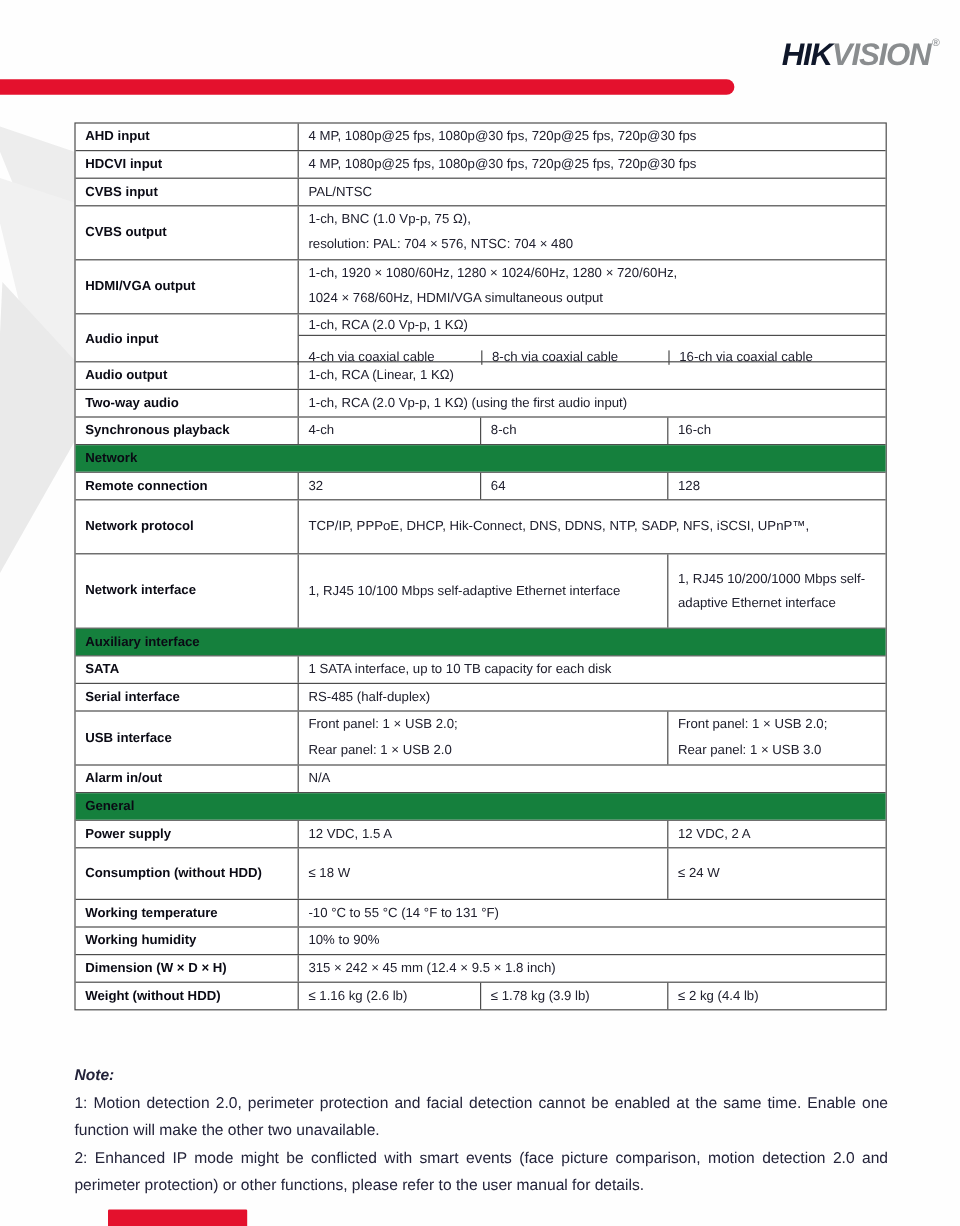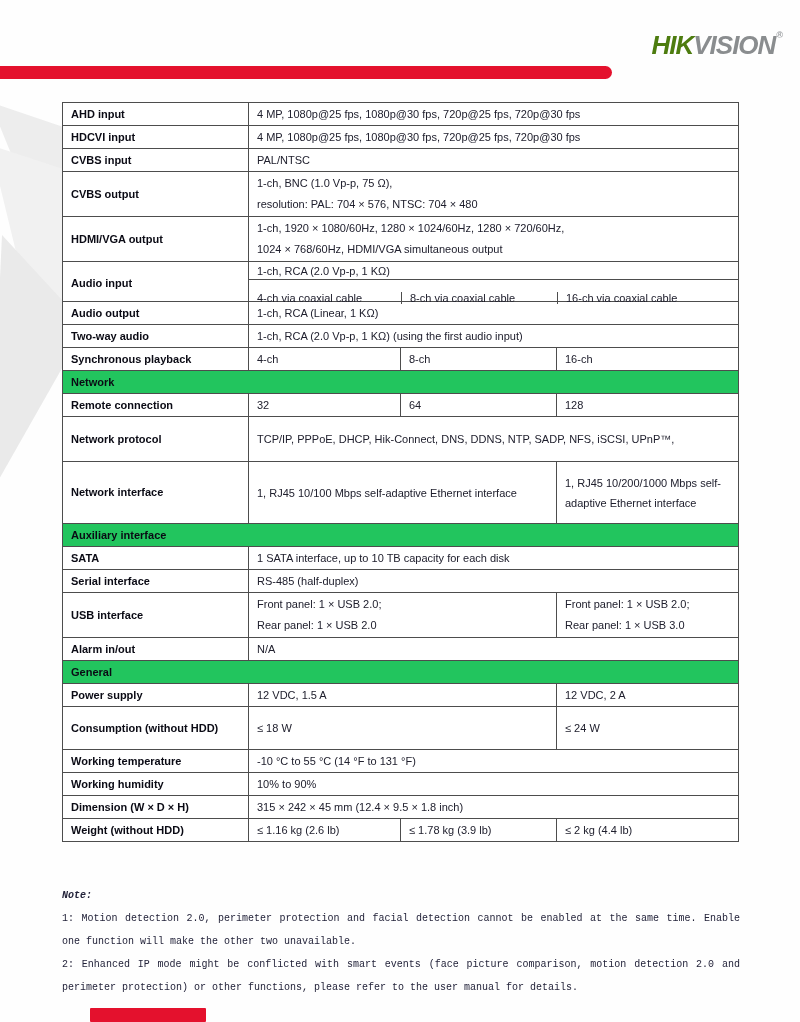--- a/index.html
+++ b/index.html
@@ -8,21 +8,21 @@
     background:#fefefe;
     font-family:"Liberation Sans", sans-serif;
     color:#20202e;
   }
   
   .logo{
     position:absolute;top:30px;right:18px;
     font-style:italic;font-weight:800;font-size:26px;letter-spacing:-1px;
     white-space:nowrap;
   }
-  .logo .hik{color:#4d7c0f;}
+  .logo .hik{color:#0f172a;}
   .logo .vision{color:#8a8d8f;}
   .logo .reg{color:#9a9da0;font-size:9px;vertical-align:top;margin-left:1px;}
   .top-rule{
     position:absolute;left:0;top:66px;width:612px;height:13px;
     background:#e4112d;border-radius:0 7px 7px 0;
   }
   
   .watermark{position:absolute;left:-10px;top:85px;width:170px;height:400px;pointer-events:none;}
   .wm{position:absolute;background:#ececec;}
   .wm1{left:0;top:0;width:150px;height:170px;clip-path:polygon(0 10%,100% 40%,30% 75%);background:#ededed;}
@@ -48,31 +48,31 @@
   .husb{height:44px;}
   .hcons{height:42px;}
   .cell{
     padding:0 8px;display:flex;flex-direction:column;justify-content:center;
     overflow:hidden;line-height:20px;
   }
   .cell + .cell, .stack{border-left:1px solid #4d4d4d;}
   .label{font-weight:bold;color:#0a0a14;line-height:15px;}
   .ml span{display:block;line-height:21px;}
   .section{
-    background:#22c55e;font-weight:bold;color:#0a0a14;
+    background:#15803d;font-weight:bold;color:#0a0a14;
     display:flex;align-items:center;padding:0 8px;
   }
   
   .stack{display:flex;flex-direction:column;padding:0;gap:12px;}
   .stack-top{height:17px;border-bottom:1px solid #4d4d4d;display:flex;align-items:center;padding:0 8px;}
   .stack-bottom{flex:1;display:grid;grid-template-columns:152px 156px 182px;}
   .stack-bottom .scell{display:flex;align-items:center;padding:0 8px;}
   .stack-bottom .scell + .scell{border-left:1px solid #4d4d4d;}
   
-  .note{position:absolute;left:62px;top:884px;width:678px;font-size:10px;color:#23233a;font-family:Liberation Mono, monospace;}
+  .note{position:absolute;left:62px;top:884px;width:678px;font-size:13px;color:#23233a;}
   .note-title{font-weight:bold;font-style:italic;margin:0 0 4px 0;}
   .note p{margin:0;text-align:justify;line-height:23px;}
   
   .footer-rule{
     position:absolute;left:90px;top:1008px;width:116px;height:14px;
     background:#e4112d;border-radius:1px;
   }
 </style>
 </head>
 <body>

